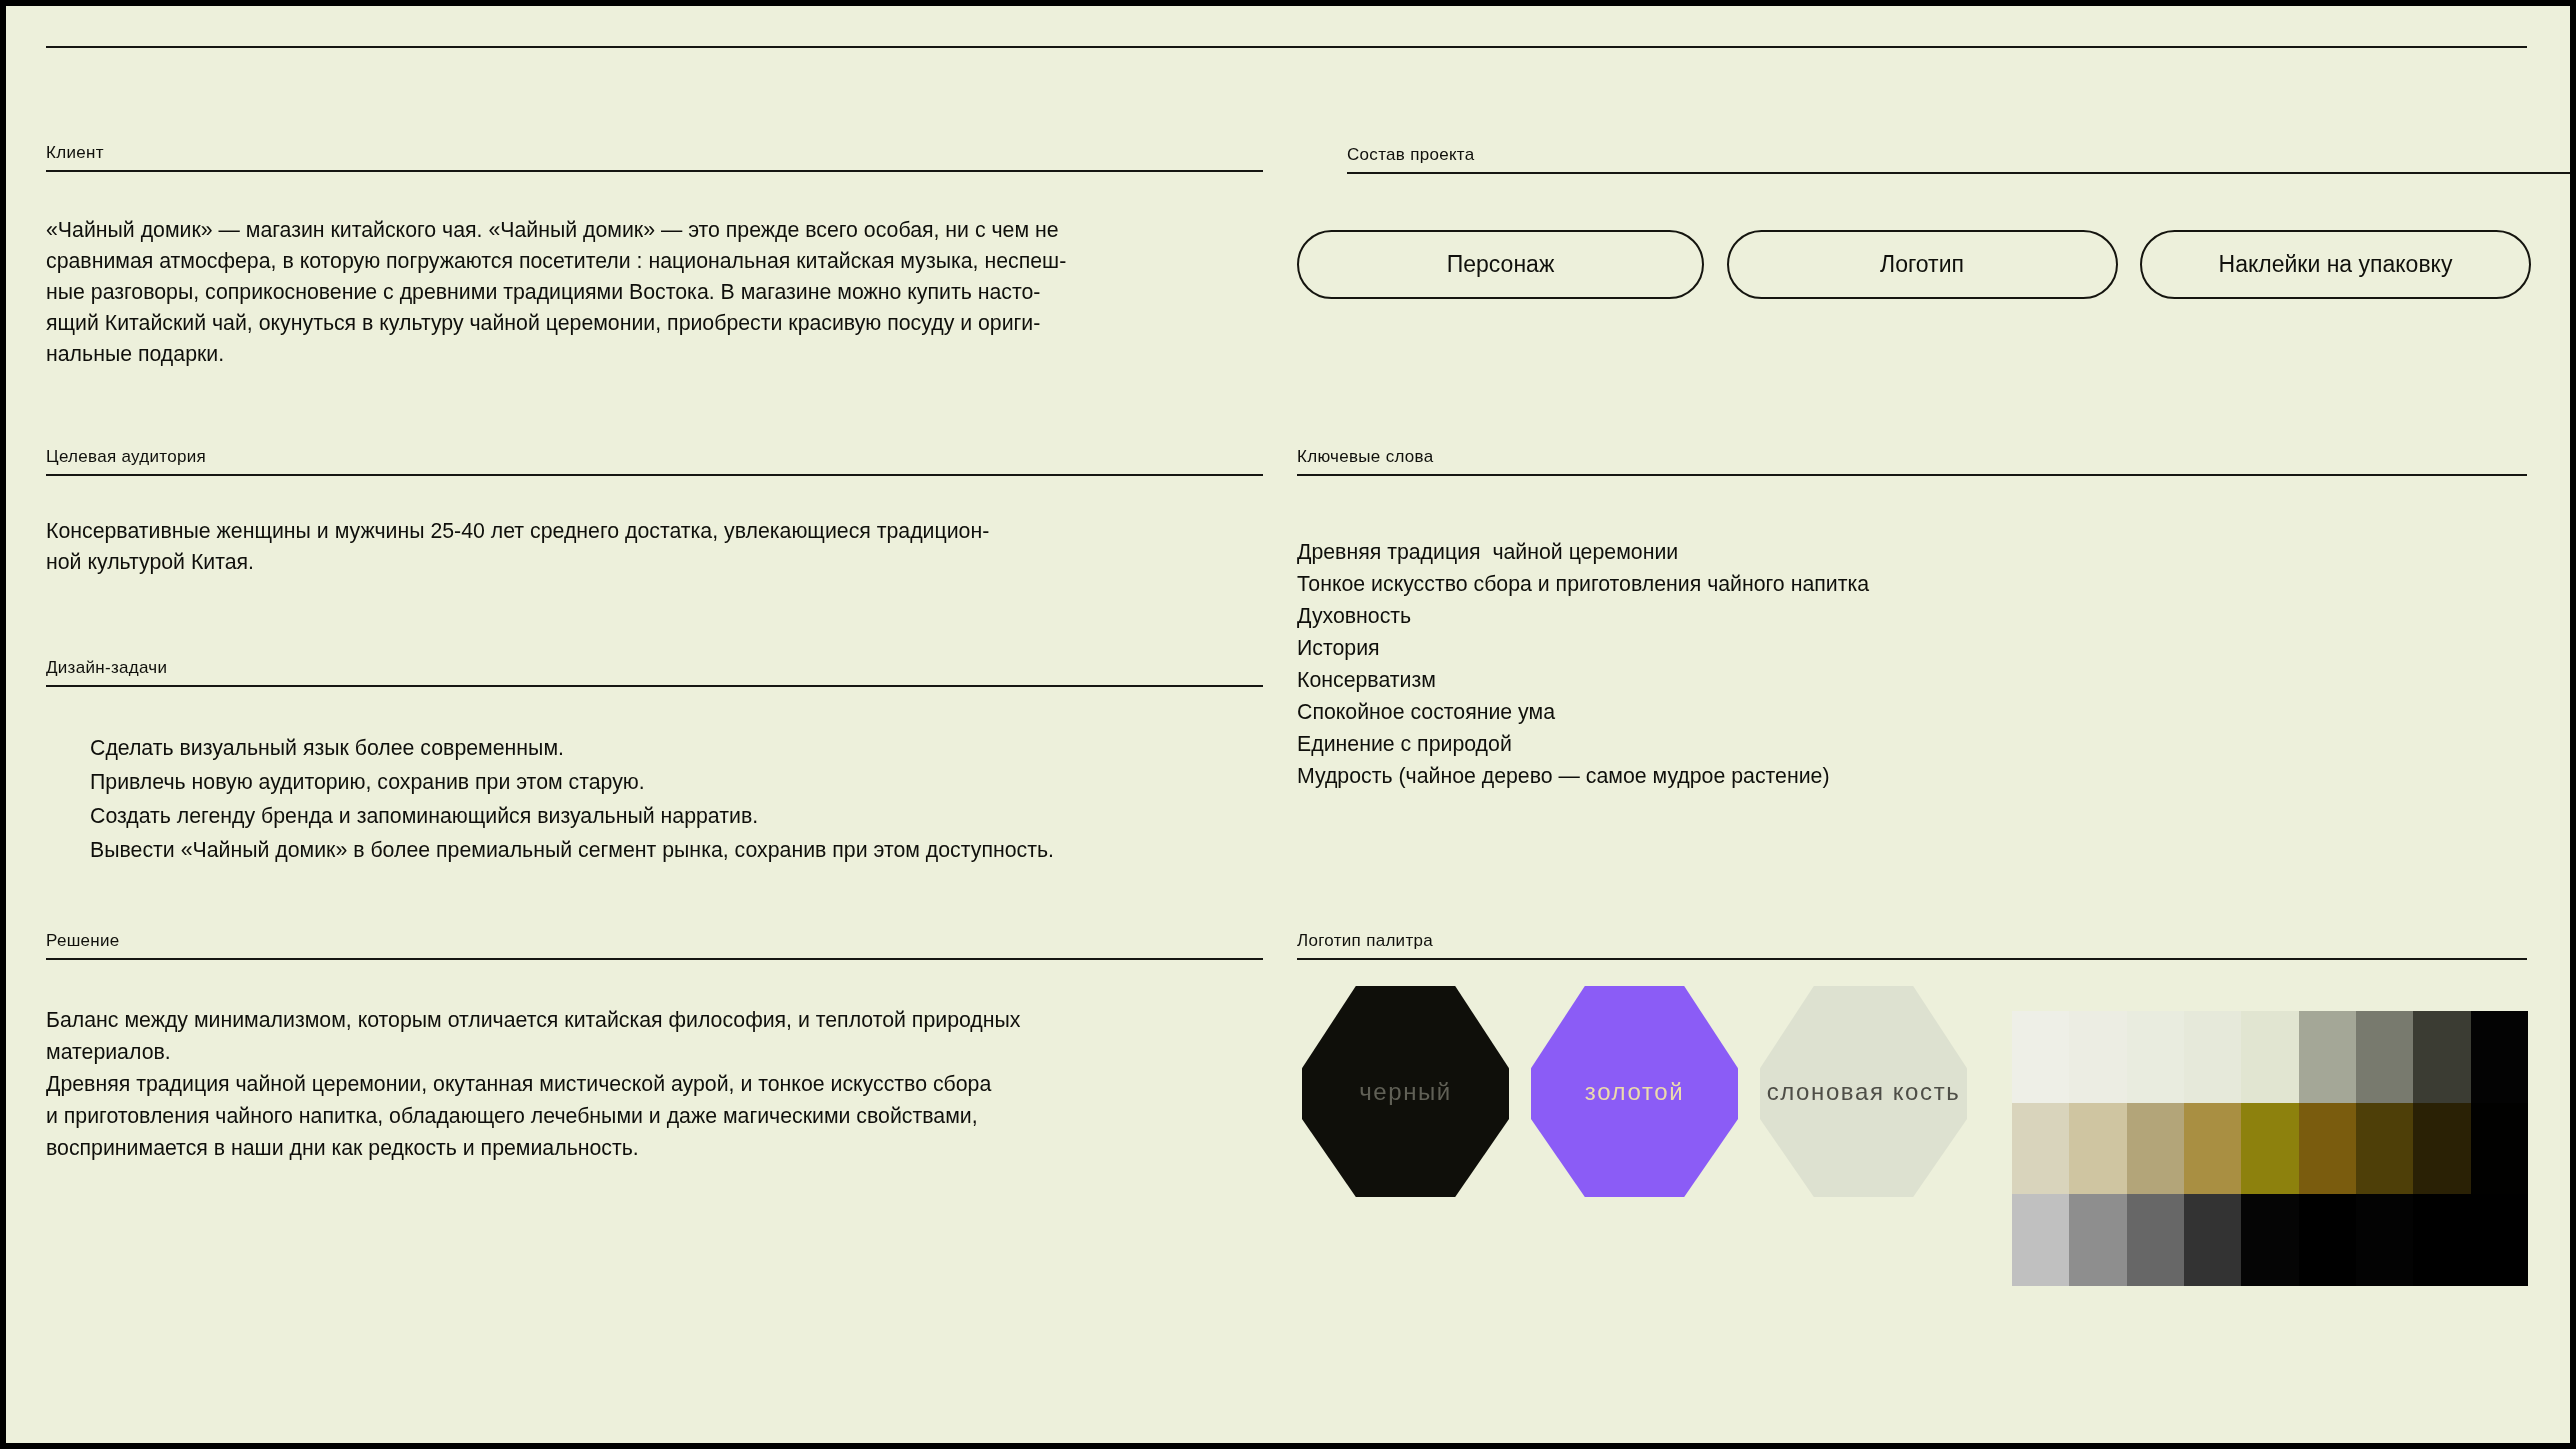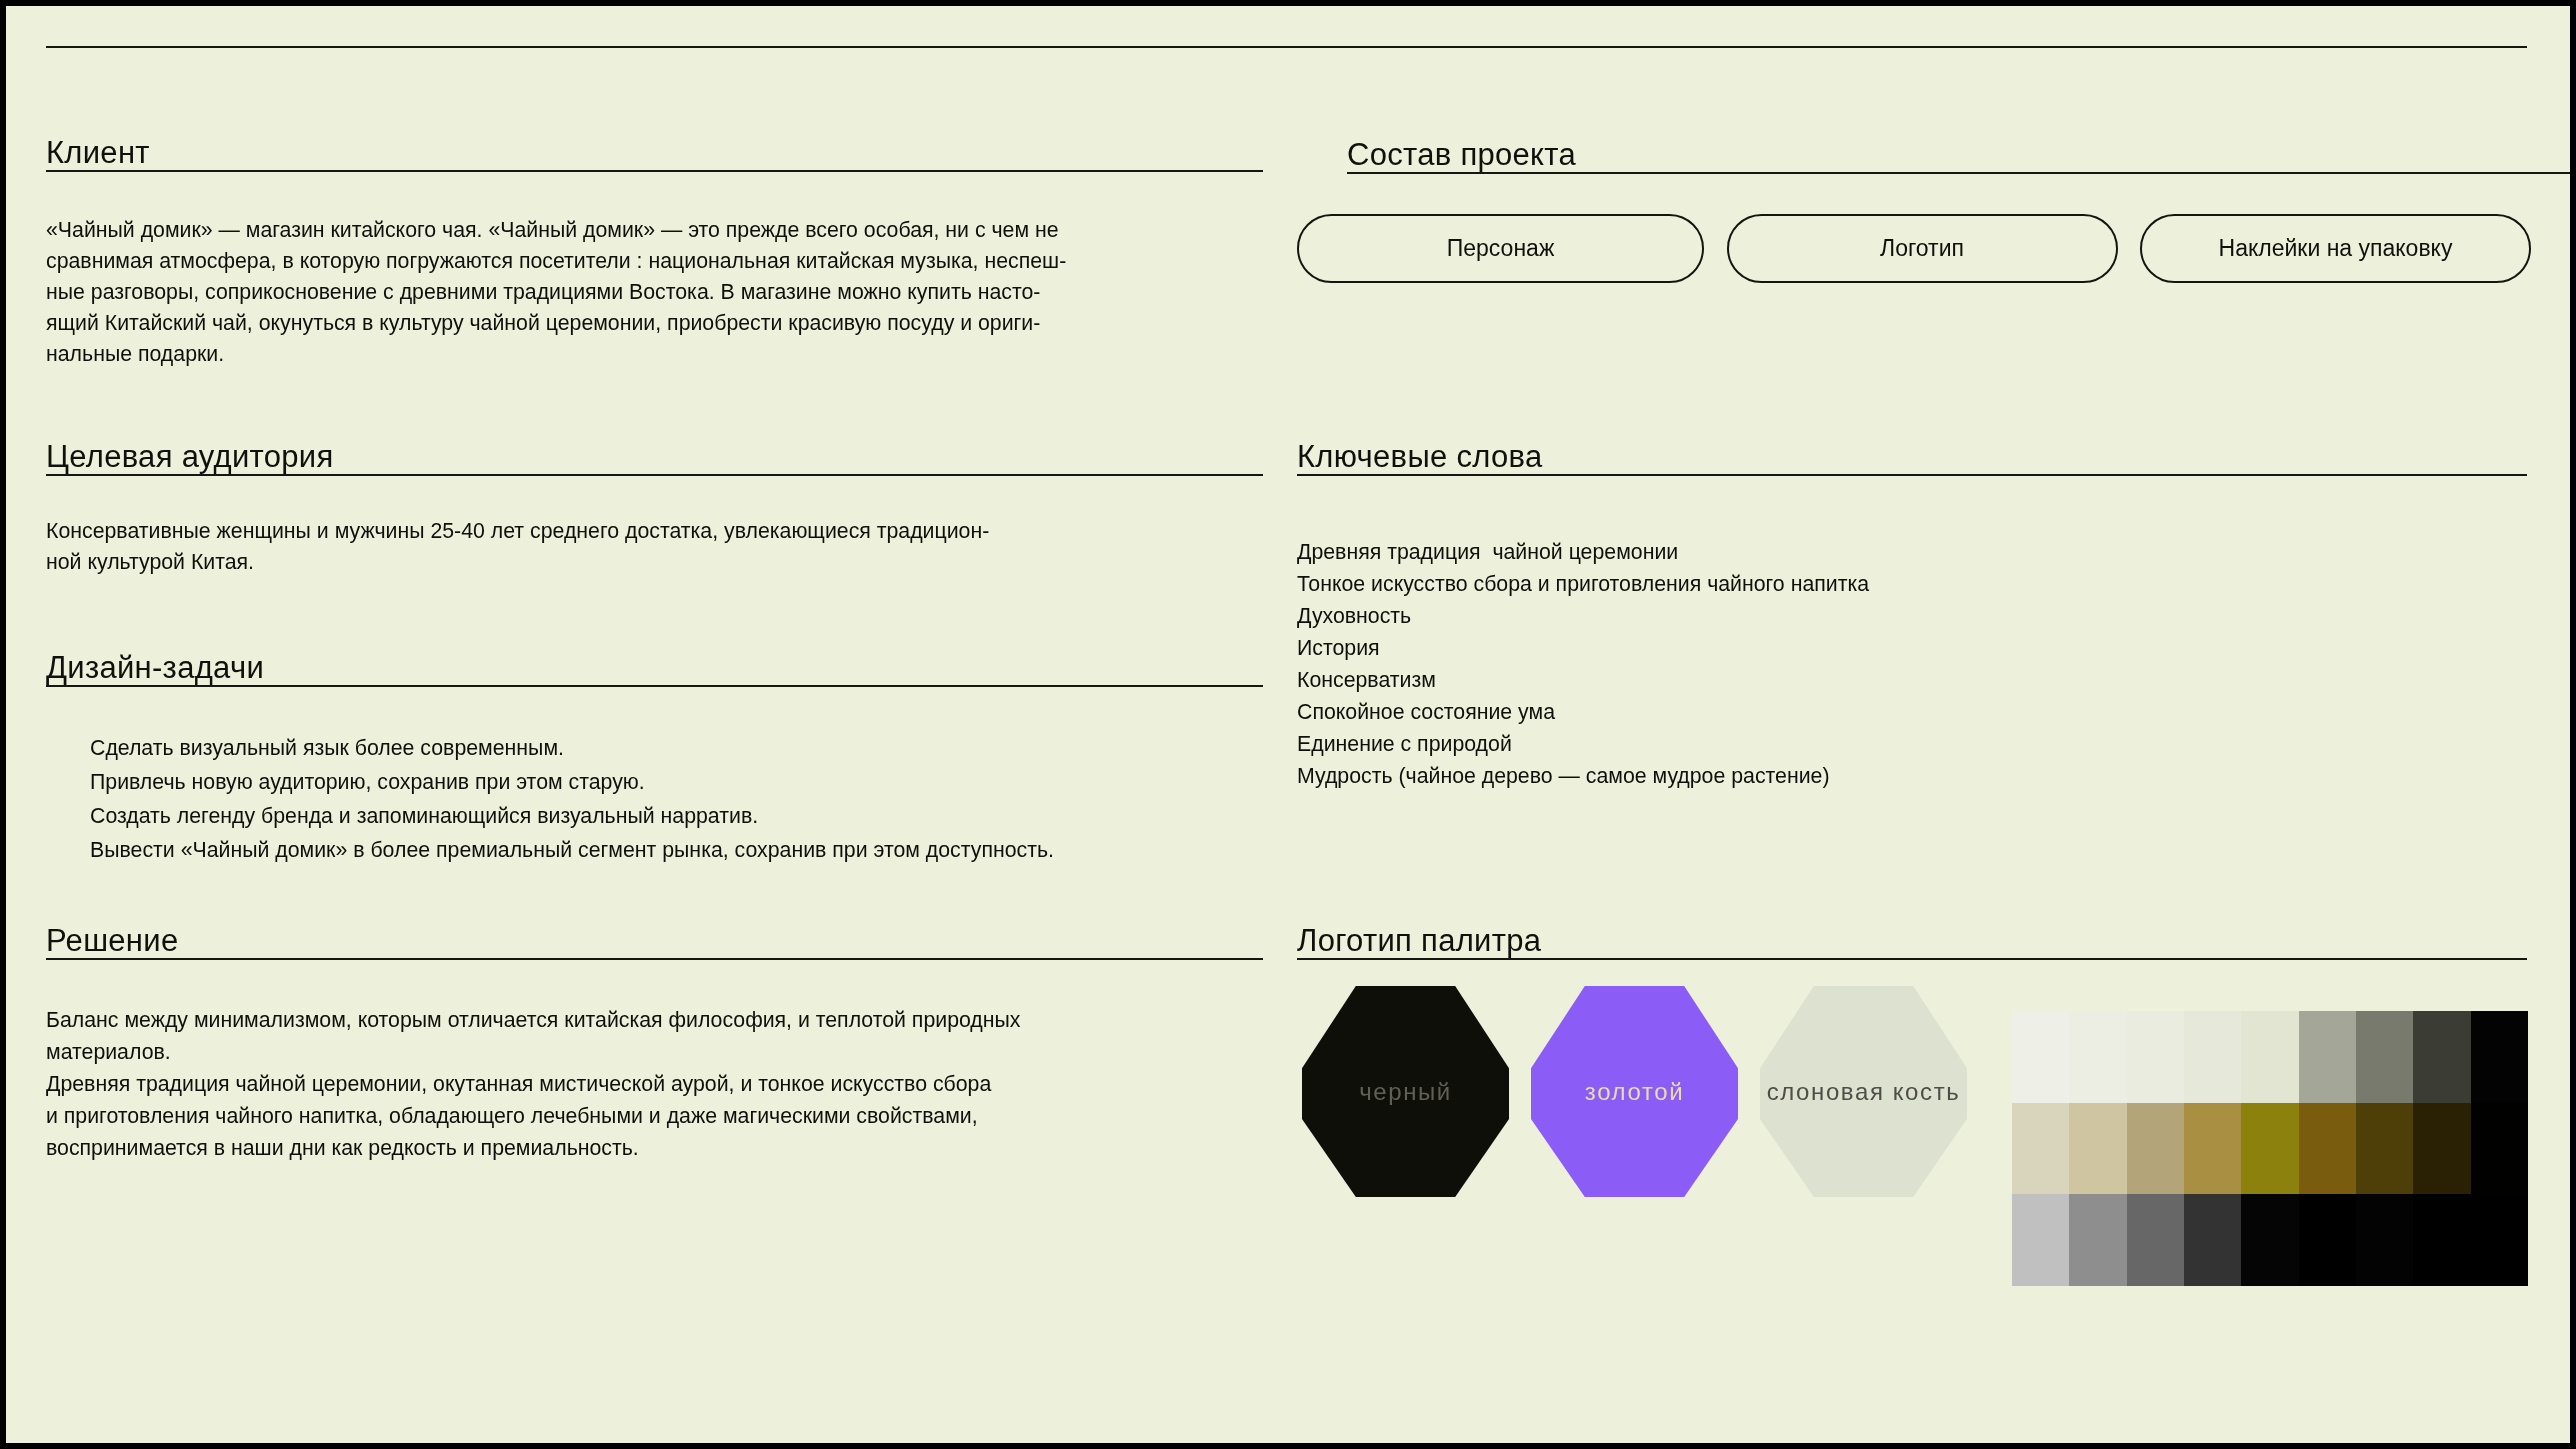--- a/index.html
+++ b/index.html
@@ -14,21 +14,21 @@
     font-family:"Liberation Sans", sans-serif;
     color:#121210;
   }
   .rule{
     position:absolute;
     background:#161612;
     height:2.4px;
   }
   .sec-head{
     position:absolute;
-    font-size:31px;
+    font-size:17px;
     line-height:29px;
     letter-spacing:0.3px;
     padding-bottom:3.2px;
     border-bottom:2.4px solid #161612;
     color:#10100c;
   }
   .body-text{
     position:absolute;
     font-size:21.3px;
     white-space:pre-wrap;
@@ -110,21 +110,21 @@
 
   <div class="sec-head" style="left:40px;top:920px;width:1217px;">Решение</div>
   <div class="body-text" style="left:40px;top:998px;width:1232px;line-height:32px;">Баланс между минимализмом, которым отличается китайская философия, и теплотой природных
 материалов.
 Древняя традиция чайной церемонии, окутанная мистической аурой, и тонкое искусство сбора
 и приготовления чайного напитка, обладающего лечебными и даже магическими свойствами,
 воспринимается в наши дни как редкость и премиальность.</div>
 
   <div class="sec-head" style="left:1341px;top:134px;width:1230px;">Состав проекта</div>
 
-  <div class="buttons-row" style="left:1291px;top:208px;">
+  <div class="buttons-row" style="left:1291px;top:224px;">
     <div class="pill-btn" style="width:407px;">Персонаж</div>
     <div class="pill-btn" style="width:391px;">Логотип</div>
     <div class="pill-btn" style="width:391px;">Наклейки на упаковку</div>
   </div>
 
   <div class="sec-head" style="left:1291px;top:436px;width:1230px;">Ключевые слова</div>
   <div class="kw-list" style="left:1291px;top:530px;width:1230px;">
       <div class="kw-line">Древняя традиция  чайной церемонии</div>
       <div class="kw-line">Тонкое искусство сбора и приготовления чайного напитка</div>
       <div class="kw-line">Духовность</div>

